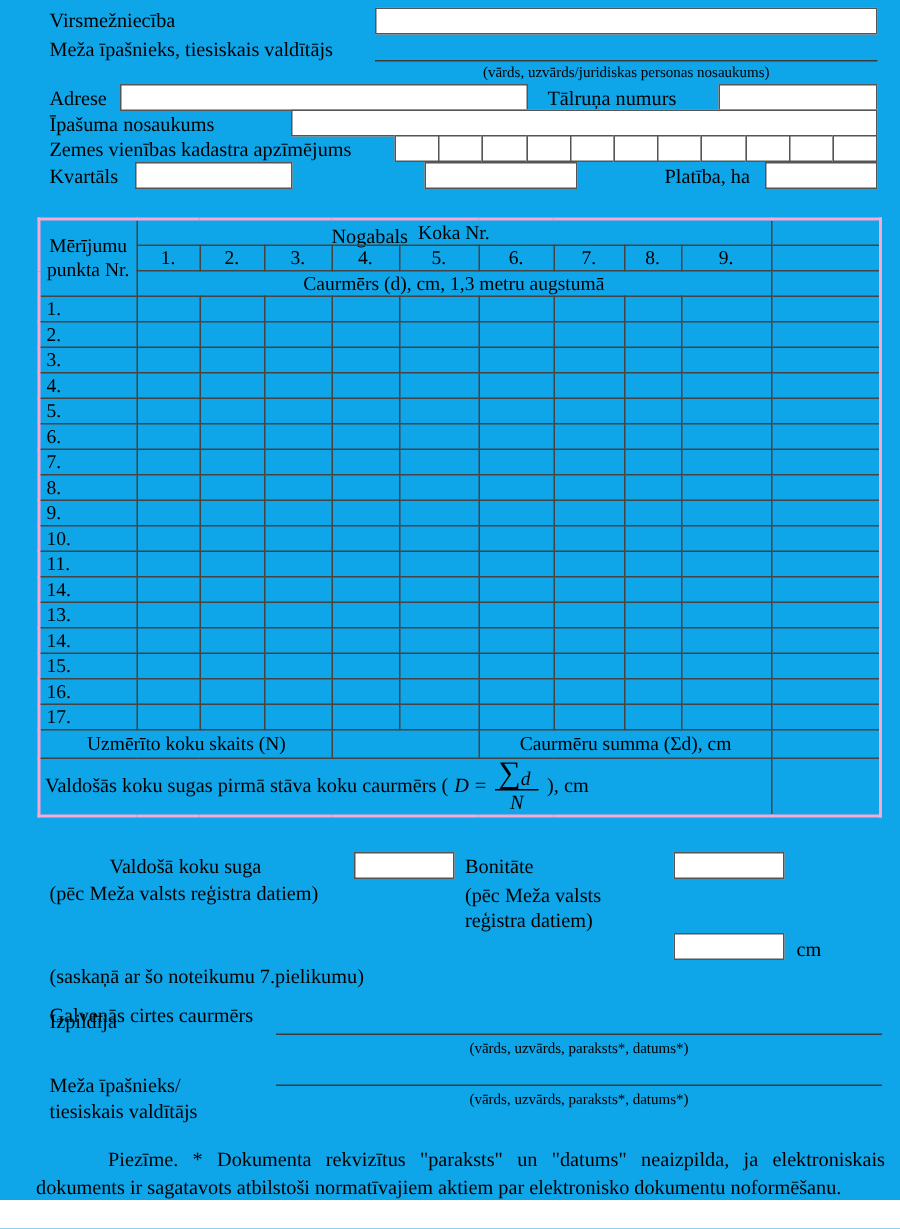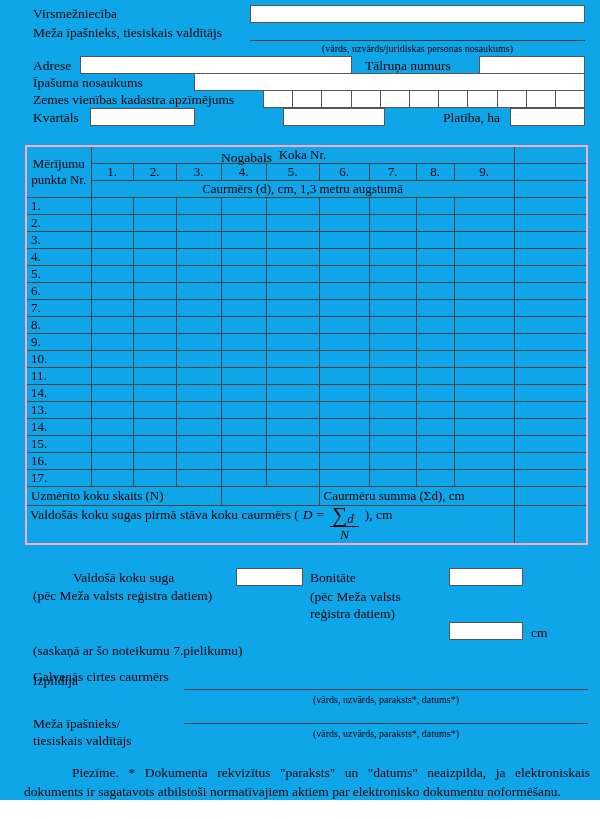--- a/index.html
+++ b/index.html
@@ -33,23 +33,23 @@
   #box-platiba{left:510px;top:108px;width:75px;height:18px;}
   
   #mtable{position:absolute;left:25px;top:145px;width:561px;border-collapse:collapse;
           table-layout:fixed;font-size:13px;border:2px solid #f9a8d4;}
   #mtable td{border:1px solid #444;padding:0 3px;overflow:hidden;box-sizing:border-box;}
   #mtable .hrow td{height:15px;text-align:center;padding:0 2px;}
   #mtable .corner{line-height:1.22;vertical-align:middle;}
   #mtable .drow td{height:16.4px;}
   #mtable .rowlab{text-align:left;padding-left:4px;}
   #mtable .nrow td{height:19px;}
-  #mtable .lab{text-align:left;padding-left:4px;}
+  #mtable .lab{text-align:center;padding-left:4px;}
   #mtable .frow td{height:38px;vertical-align:middle;}
-  .formula-wrap{display:flex;align-items:flex-start;gap:4px;white-space:nowrap;font-size:13.5px;}
+  .formula-wrap{display:flex;align-items:center;gap:4px;white-space:nowrap;font-size:13.5px;}
   .frac{display:inline-flex;flex-direction:column;align-items:center;margin:0 2px;}
   .frac .num{display:flex;align-items:flex-end;border-bottom:1px solid #000;padding:0 5px 1px 2px;line-height:1;}
   .sigma{font-size:21px;line-height:.85;font-style:normal;}
   .frac .num i{font-size:13px;}
   .frac .den{font-style:italic;padding-top:1px;line-height:1;}
   
   #lbl-species{left:33px;top:570px;margin-left:40px;}
   #box-species{left:236px;top:568px;width:67px;height:18px;}
   #lbl-bonitate{left:310px;top:570px;}
   #box-bonitate{left:449px;top:568px;width:74px;height:18px;}

